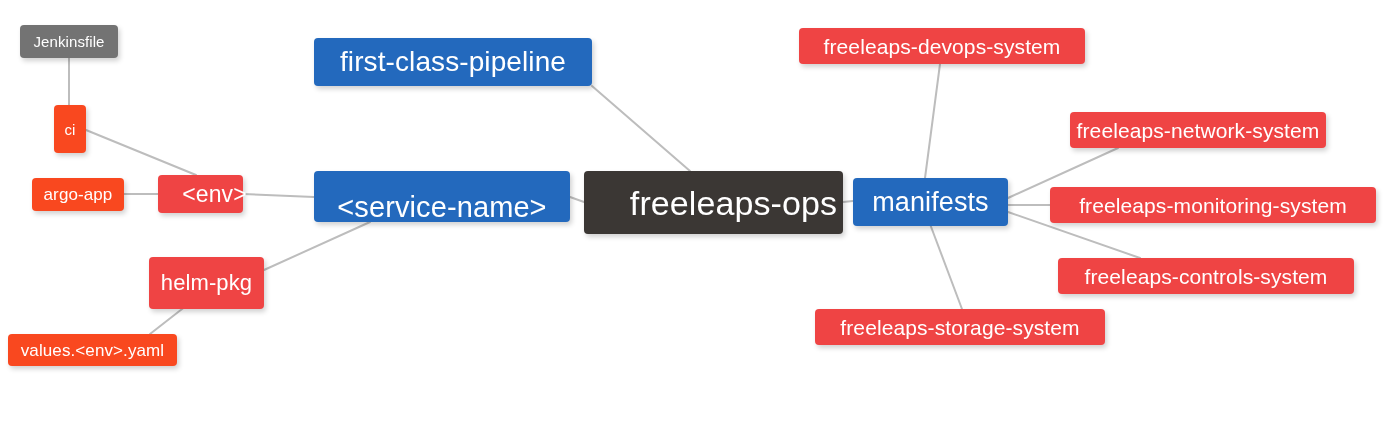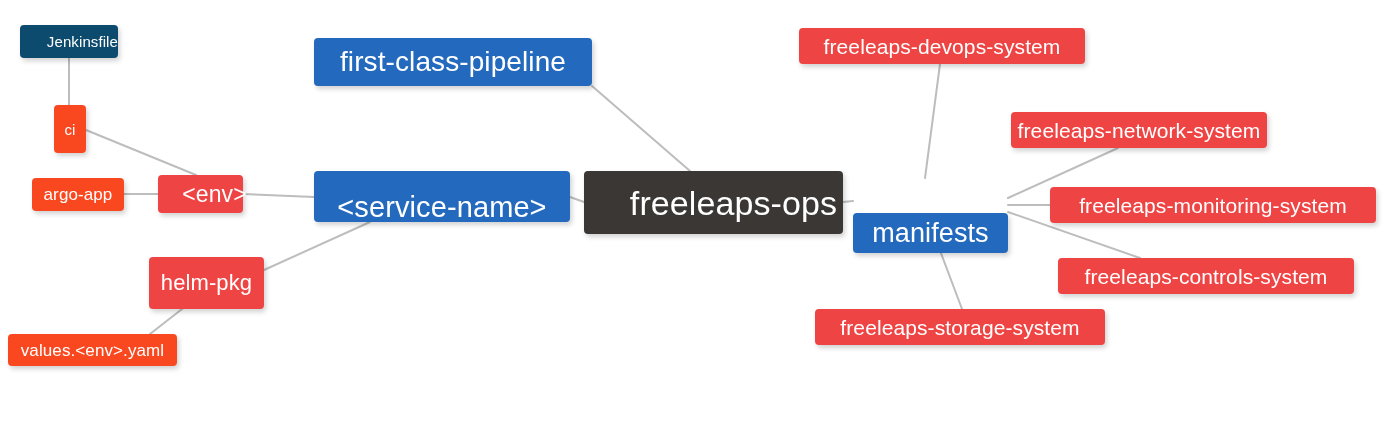--- a/index.html
+++ b/index.html
@@ -42,21 +42,21 @@
     cursor: default;
   }
   .node-label {
     display: block;
     line-height: 1;
   }
   
   .c-root   { background: #3b3734; }
   .c-blue   { background: #2369bd; }
   .c-green  { background: #ef4444; }
-  .c-orange { background: #0c4a6e; justify-content: flex-end; }
+  .c-orange { background: #737373; }
   .c-red    { background: #f9481f; }
 </style>
 </head>
 <body>
 
 <div id="mindmap-canvas">
   <svg id="edge-layer" width="1390" height="421" viewBox="0 0 1390 421">
       <line x1="584" y1="202" x2="570" y2="197" stroke="#bdbdbd" stroke-width="2" stroke-linecap="round"></line>
       <line x1="592" y1="86" x2="690" y2="171" stroke="#bdbdbd" stroke-width="2" stroke-linecap="round"></line>
       <line x1="843" y1="202" x2="853" y2="201" stroke="#bdbdbd" stroke-width="2" stroke-linecap="round"></line>
@@ -75,21 +75,21 @@
   <div id="node-layer">
       <div class="node c-root" style="left: 584px; top: 171px; width: 259px; height: 63px; padding-left: 40px;">
         <span class="node-label" style="font-size: 34px;">freeleaps-ops</span>
       </div>
       <div class="node c-blue" style="left: 314px; top: 171px; width: 256px; height: 51px; align-items: flex-end;">
         <span class="node-label" style="font-size: 29px;">&lt;service-name&gt;</span>
       </div>
       <div class="node c-blue" style="left: 314px; top: 38px; width: 278px; height: 48px;">
         <span class="node-label" style="font-size: 28px;">first-class-pipeline</span>
       </div>
-      <div class="node c-blue" style="left: 853px; top: 178px; width: 155px; height: 40px; margin-top: 35px;">
+      <div class="node c-blue" style="left: 853px; top: 178px; width: 155px; height: 48px;">
         <span class="node-label" style="font-size: 27px;">manifests</span>
       </div>
       <div class="node c-green" style="left: 158px; top: 175px; width: 85px; height: 38px; padding-left: 28px;">
         <span class="node-label" style="font-size: 23px;">&lt;env&gt;</span>
       </div>
       <div class="node c-green" style="left: 149px; top: 257px; width: 115px; height: 52px;">
         <span class="node-label" style="font-size: 22px;">helm-pkg</span>
       </div>
       <div class="node c-red" style="left: 54px; top: 105px; width: 32px; height: 48px;">
         <span class="node-label" style="font-size: 15px;">ci</span>
@@ -99,21 +99,21 @@
       </div>
       <div class="node c-red" style="left: 32px; top: 178px; width: 92px; height: 33px;">
         <span class="node-label" style="font-size: 17px;">argo-app</span>
       </div>
       <div class="node c-red" style="left: 8px; top: 334px; width: 169px; height: 32px;">
         <span class="node-label" style="font-size: 17px;">values.&lt;env&gt;.yaml</span>
       </div>
       <div class="node c-green" style="left: 799px; top: 28px; width: 286px; height: 36px;">
         <span class="node-label" style="font-size: 21px;">freeleaps-devops-system</span>
       </div>
-      <div class="node c-green" style="left: 1011px; top: 112px; width: 256px; height: 36px;">
+      <div class="node c-green" style="left: 1070px; top: 112px; width: 256px; height: 36px;">
         <span class="node-label" style="font-size: 21px;">freeleaps-network-system</span>
       </div>
       <div class="node c-green" style="left: 1050px; top: 187px; width: 326px; height: 36px;">
         <span class="node-label" style="font-size: 21px;">freeleaps-monitoring-system</span>
       </div>
       <div class="node c-green" style="left: 1058px; top: 258px; width: 296px; height: 36px;">
         <span class="node-label" style="font-size: 21px;">freeleaps-controls-system</span>
       </div>
       <div class="node c-green" style="left: 815px; top: 309px; width: 290px; height: 36px;">
         <span class="node-label" style="font-size: 21px;">freeleaps-storage-system</span>

